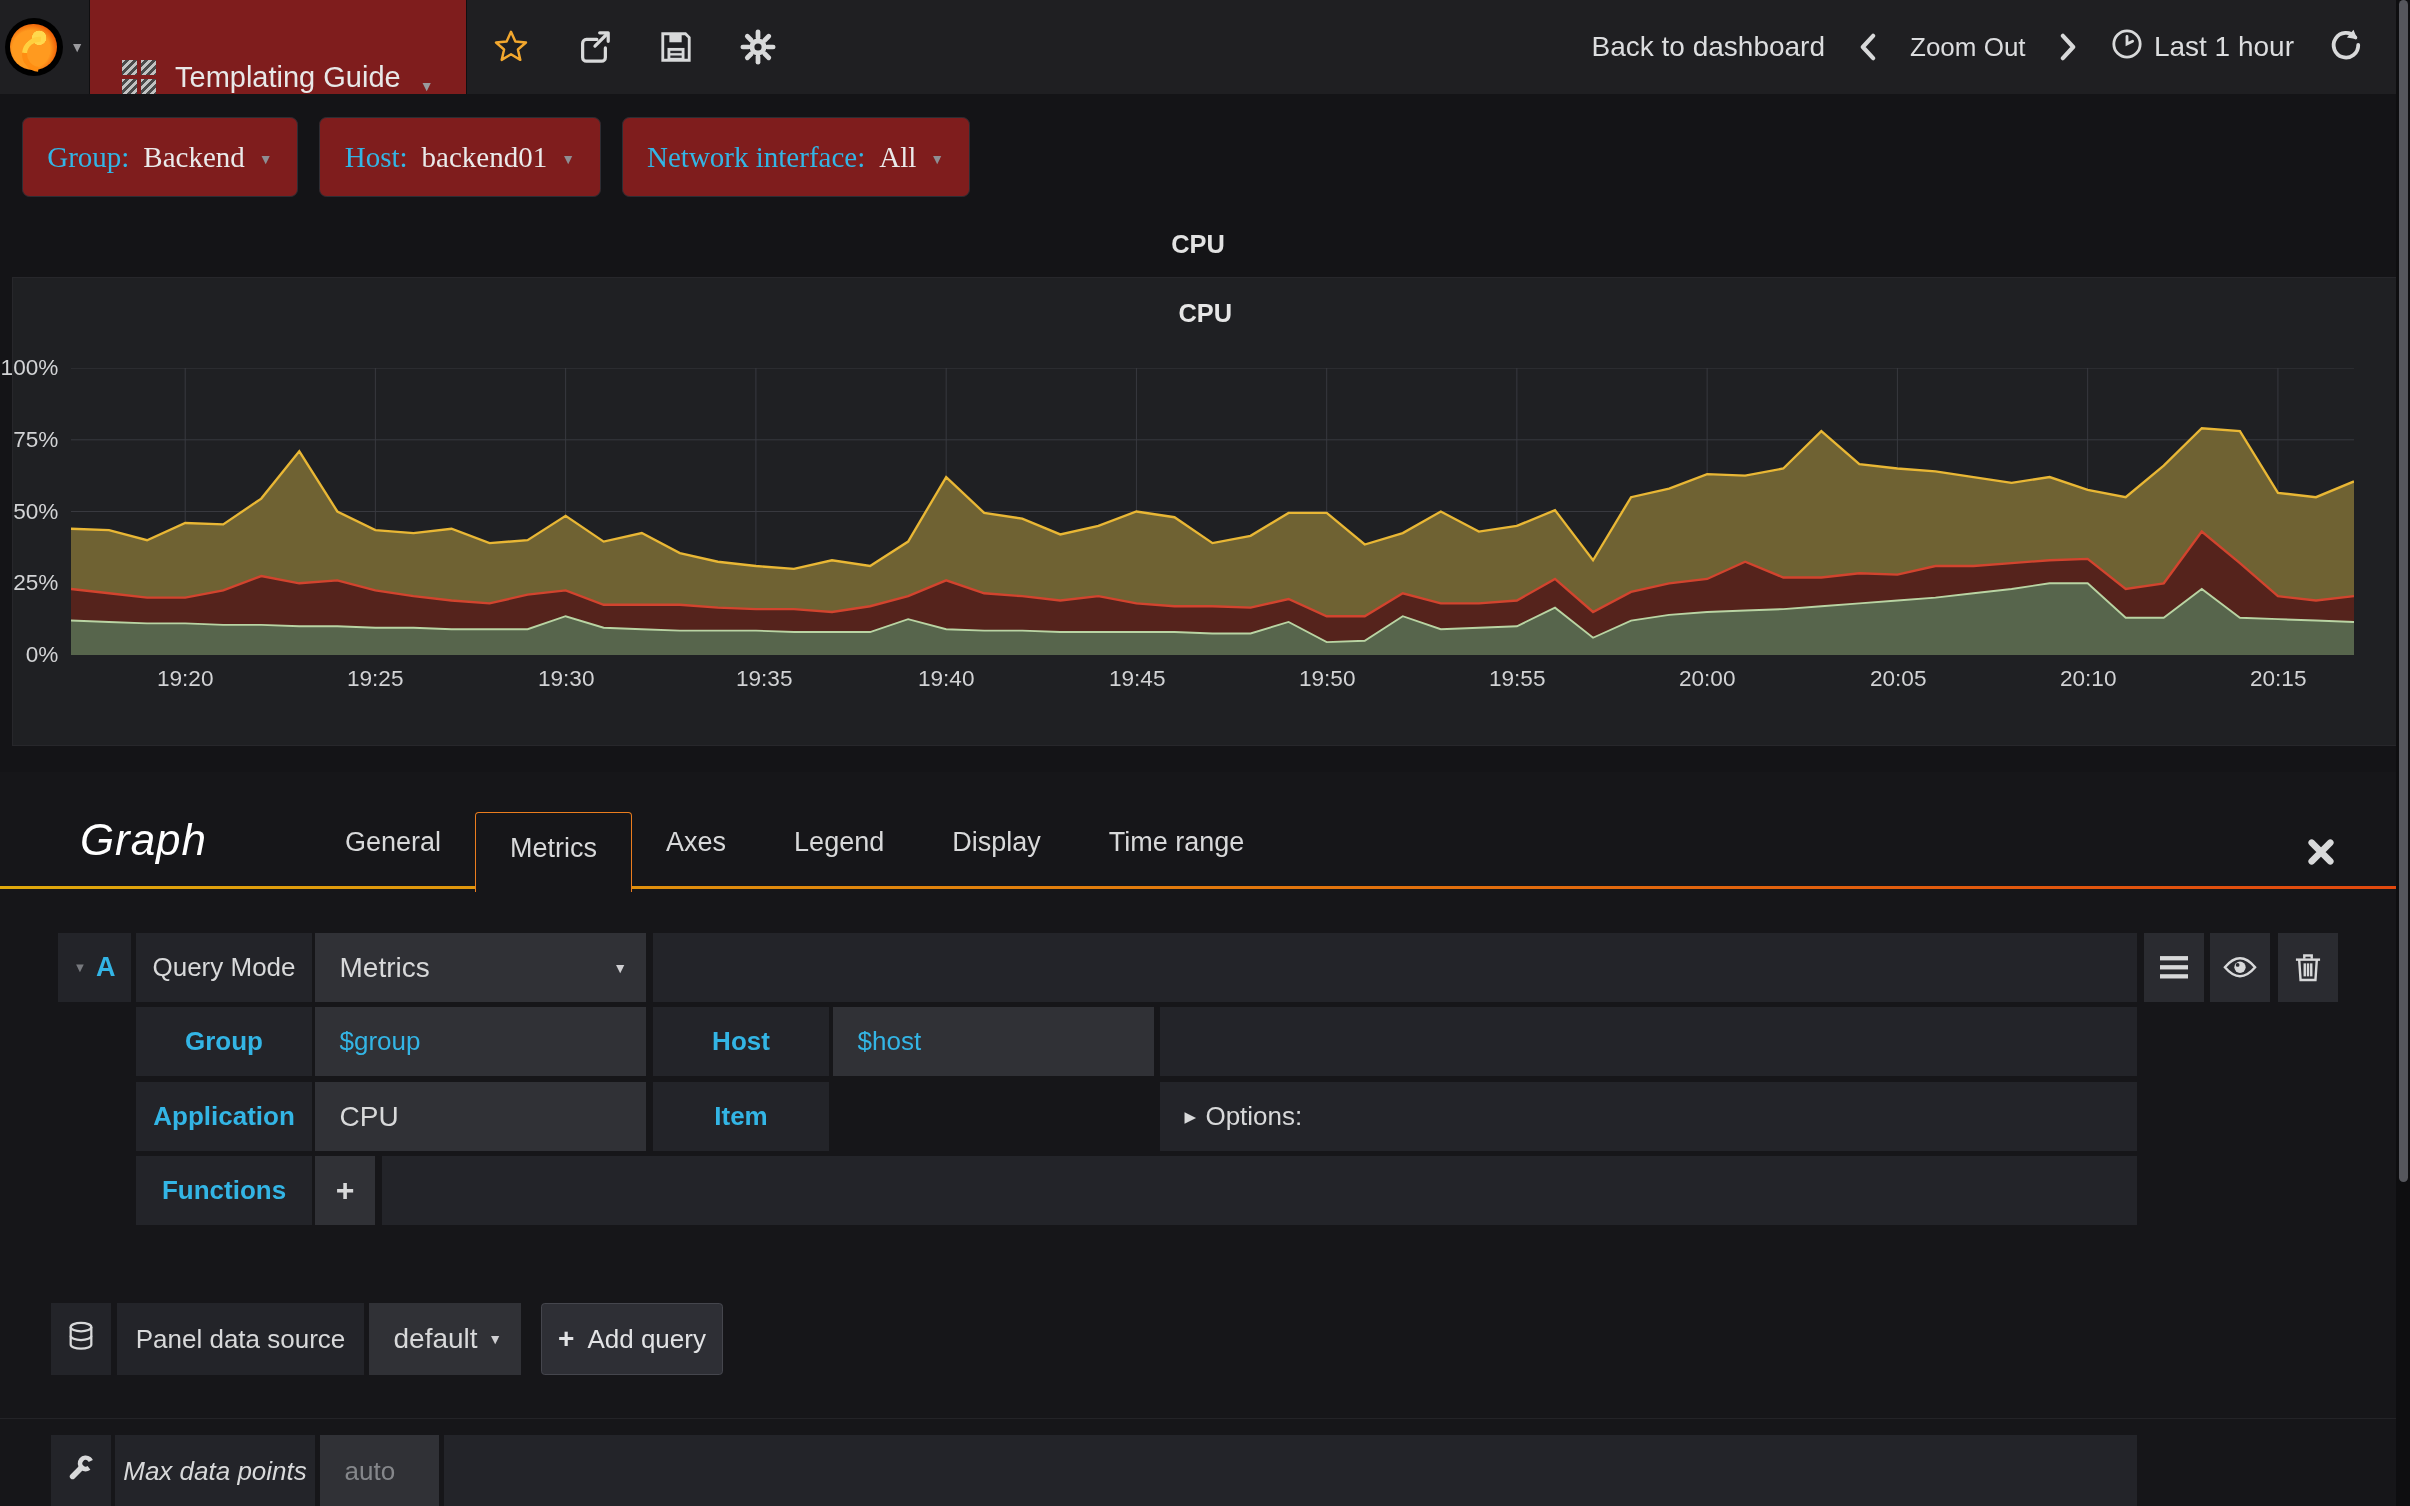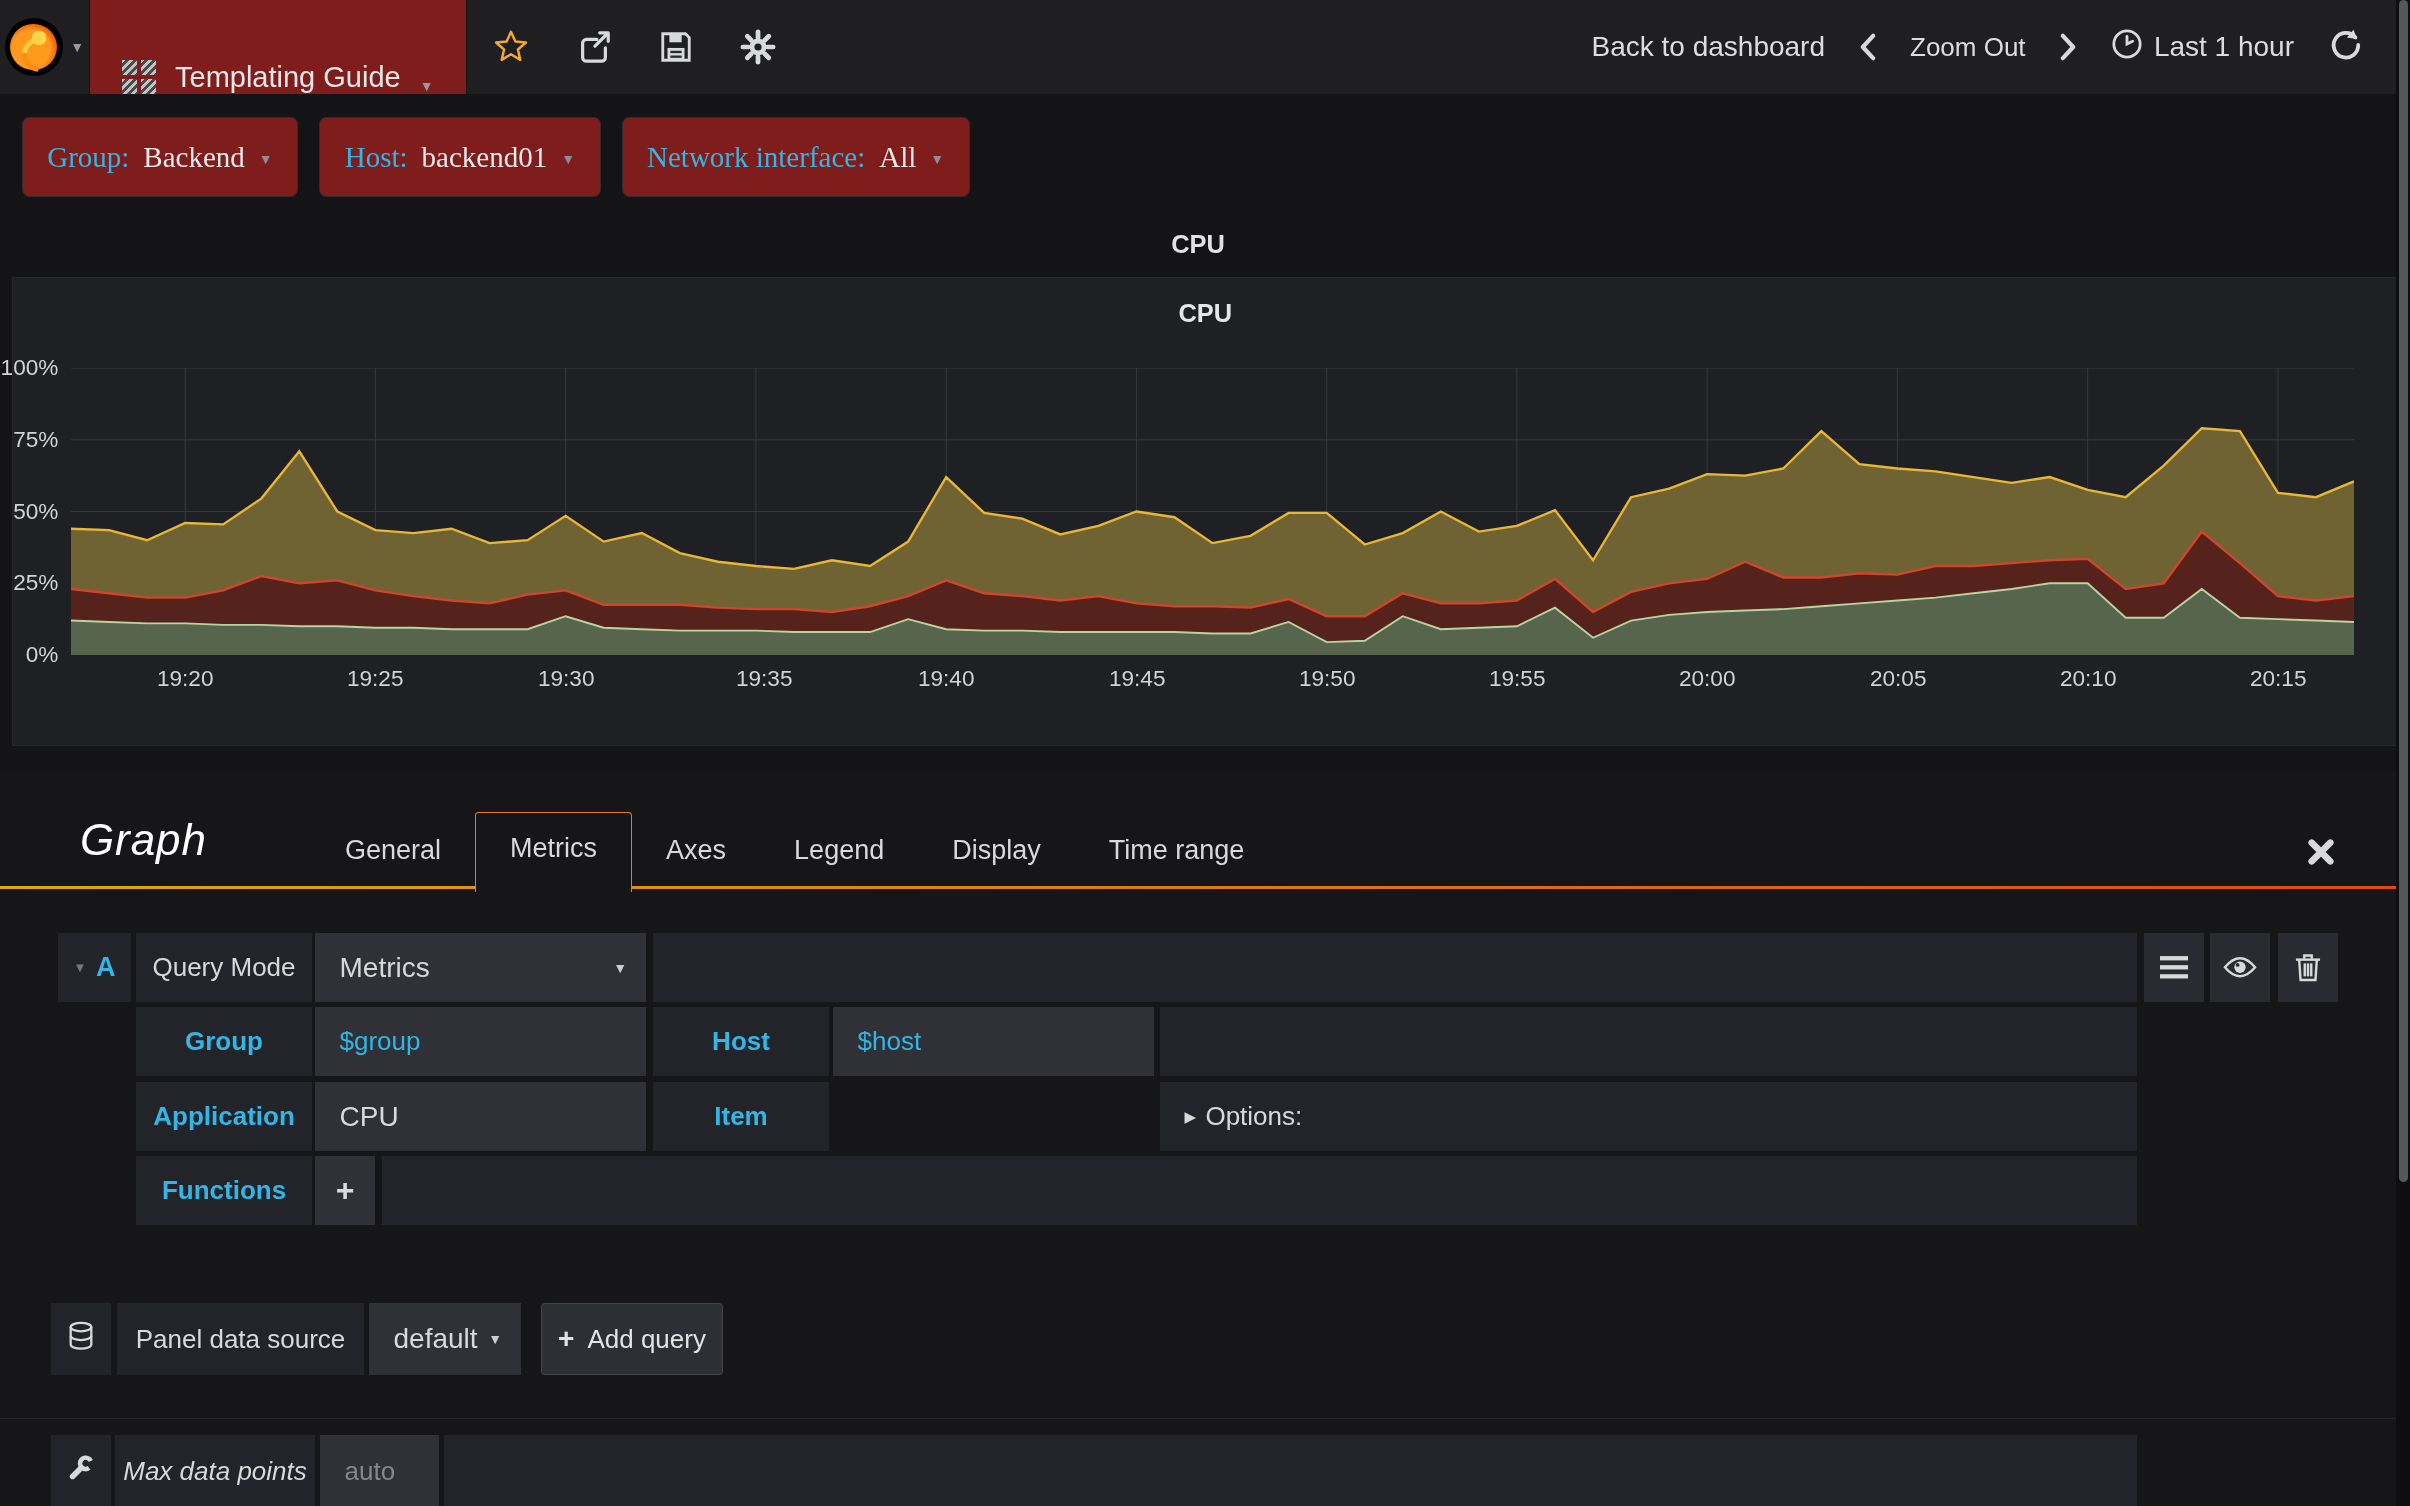--- a/index.html
+++ b/index.html
@@ -59,21 +59,21 @@
   .legend-item { display:flex; align-items:center; gap:11.3px; }
   .legend-swatch { width:25.4px; height:8.5px; border-radius:2.8px; }
 
   
   .editor { position:absolute; left:0; top:772px; width:2411px; height:734px; background:#161619; }
   .panel-type { position:absolute; left:80px; top:43px; font-size:44px; font-style:italic;
                 color:#ffffff; letter-spacing:0.9px; }
   .tabs-row { position:absolute; left:0; top:40px; width:2396px; height:77px; }
   .tabs-row::after { content:""; position:absolute; left:0; bottom:0; width:100%; height:2.8px;
                      background:linear-gradient(90deg,#e0a90c,#e2490e); }
-  .tabs { position:absolute; left:311px; bottom:0; display:flex; align-items:flex-end; height:100%; }
+  .tabs { position:absolute; left:311px; bottom:0; display:flex; height:100%; }
   .tab { padding:15px 34px 22.6px; font-size:27px; color:#d8d9da; cursor:pointer; }
   .tab.active { position:relative; z-index:2; height:80px; margin-bottom:-2.8px;
                 display:flex; align-items:center; background:#161619;
                 border:1.9px solid #ea7d1e; border-bottom:none; border-radius:3.8px 3.8px 0 0; }
   .close-x { position:absolute; left:2307px; top:66px; }
 
   
   .cell { position:absolute; height:69px; background:#232429; display:flex; align-items:center;
           justify-content:center; font-size:26px; color:#d8d9da; }
   .cell.input-cell { background:#303136; justify-content:flex-start; padding:0 19px 0 24.5px; }

